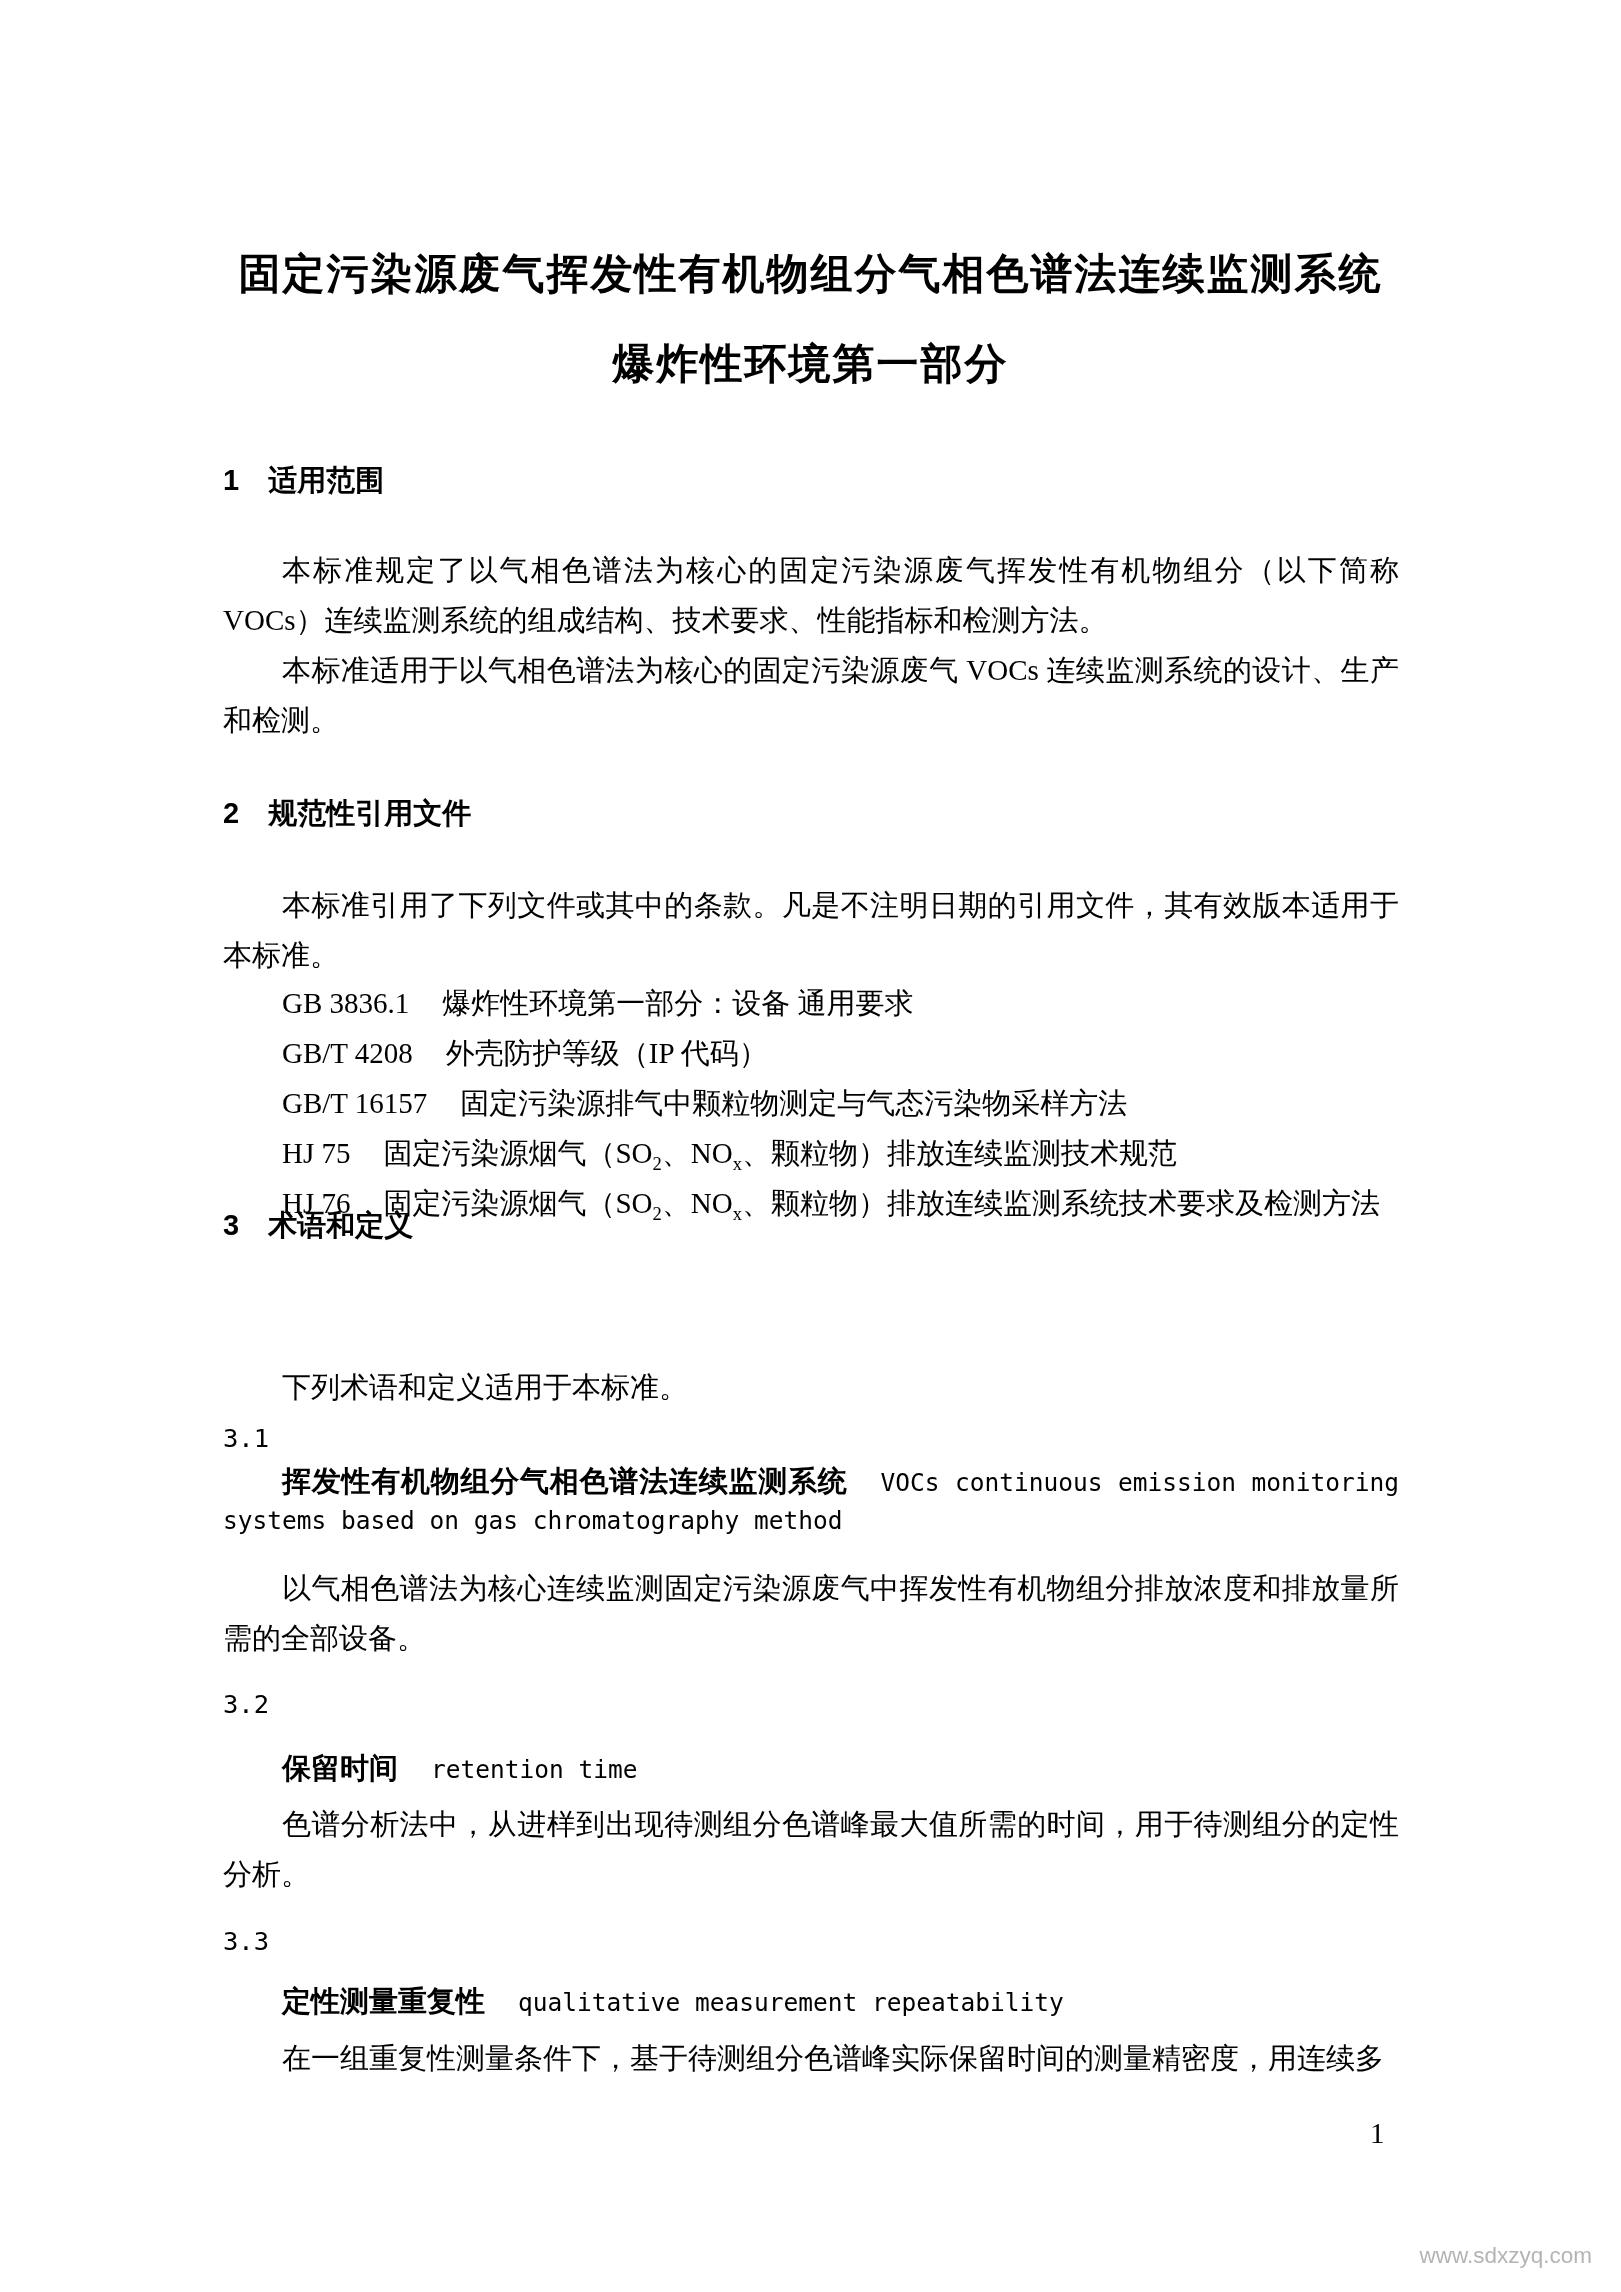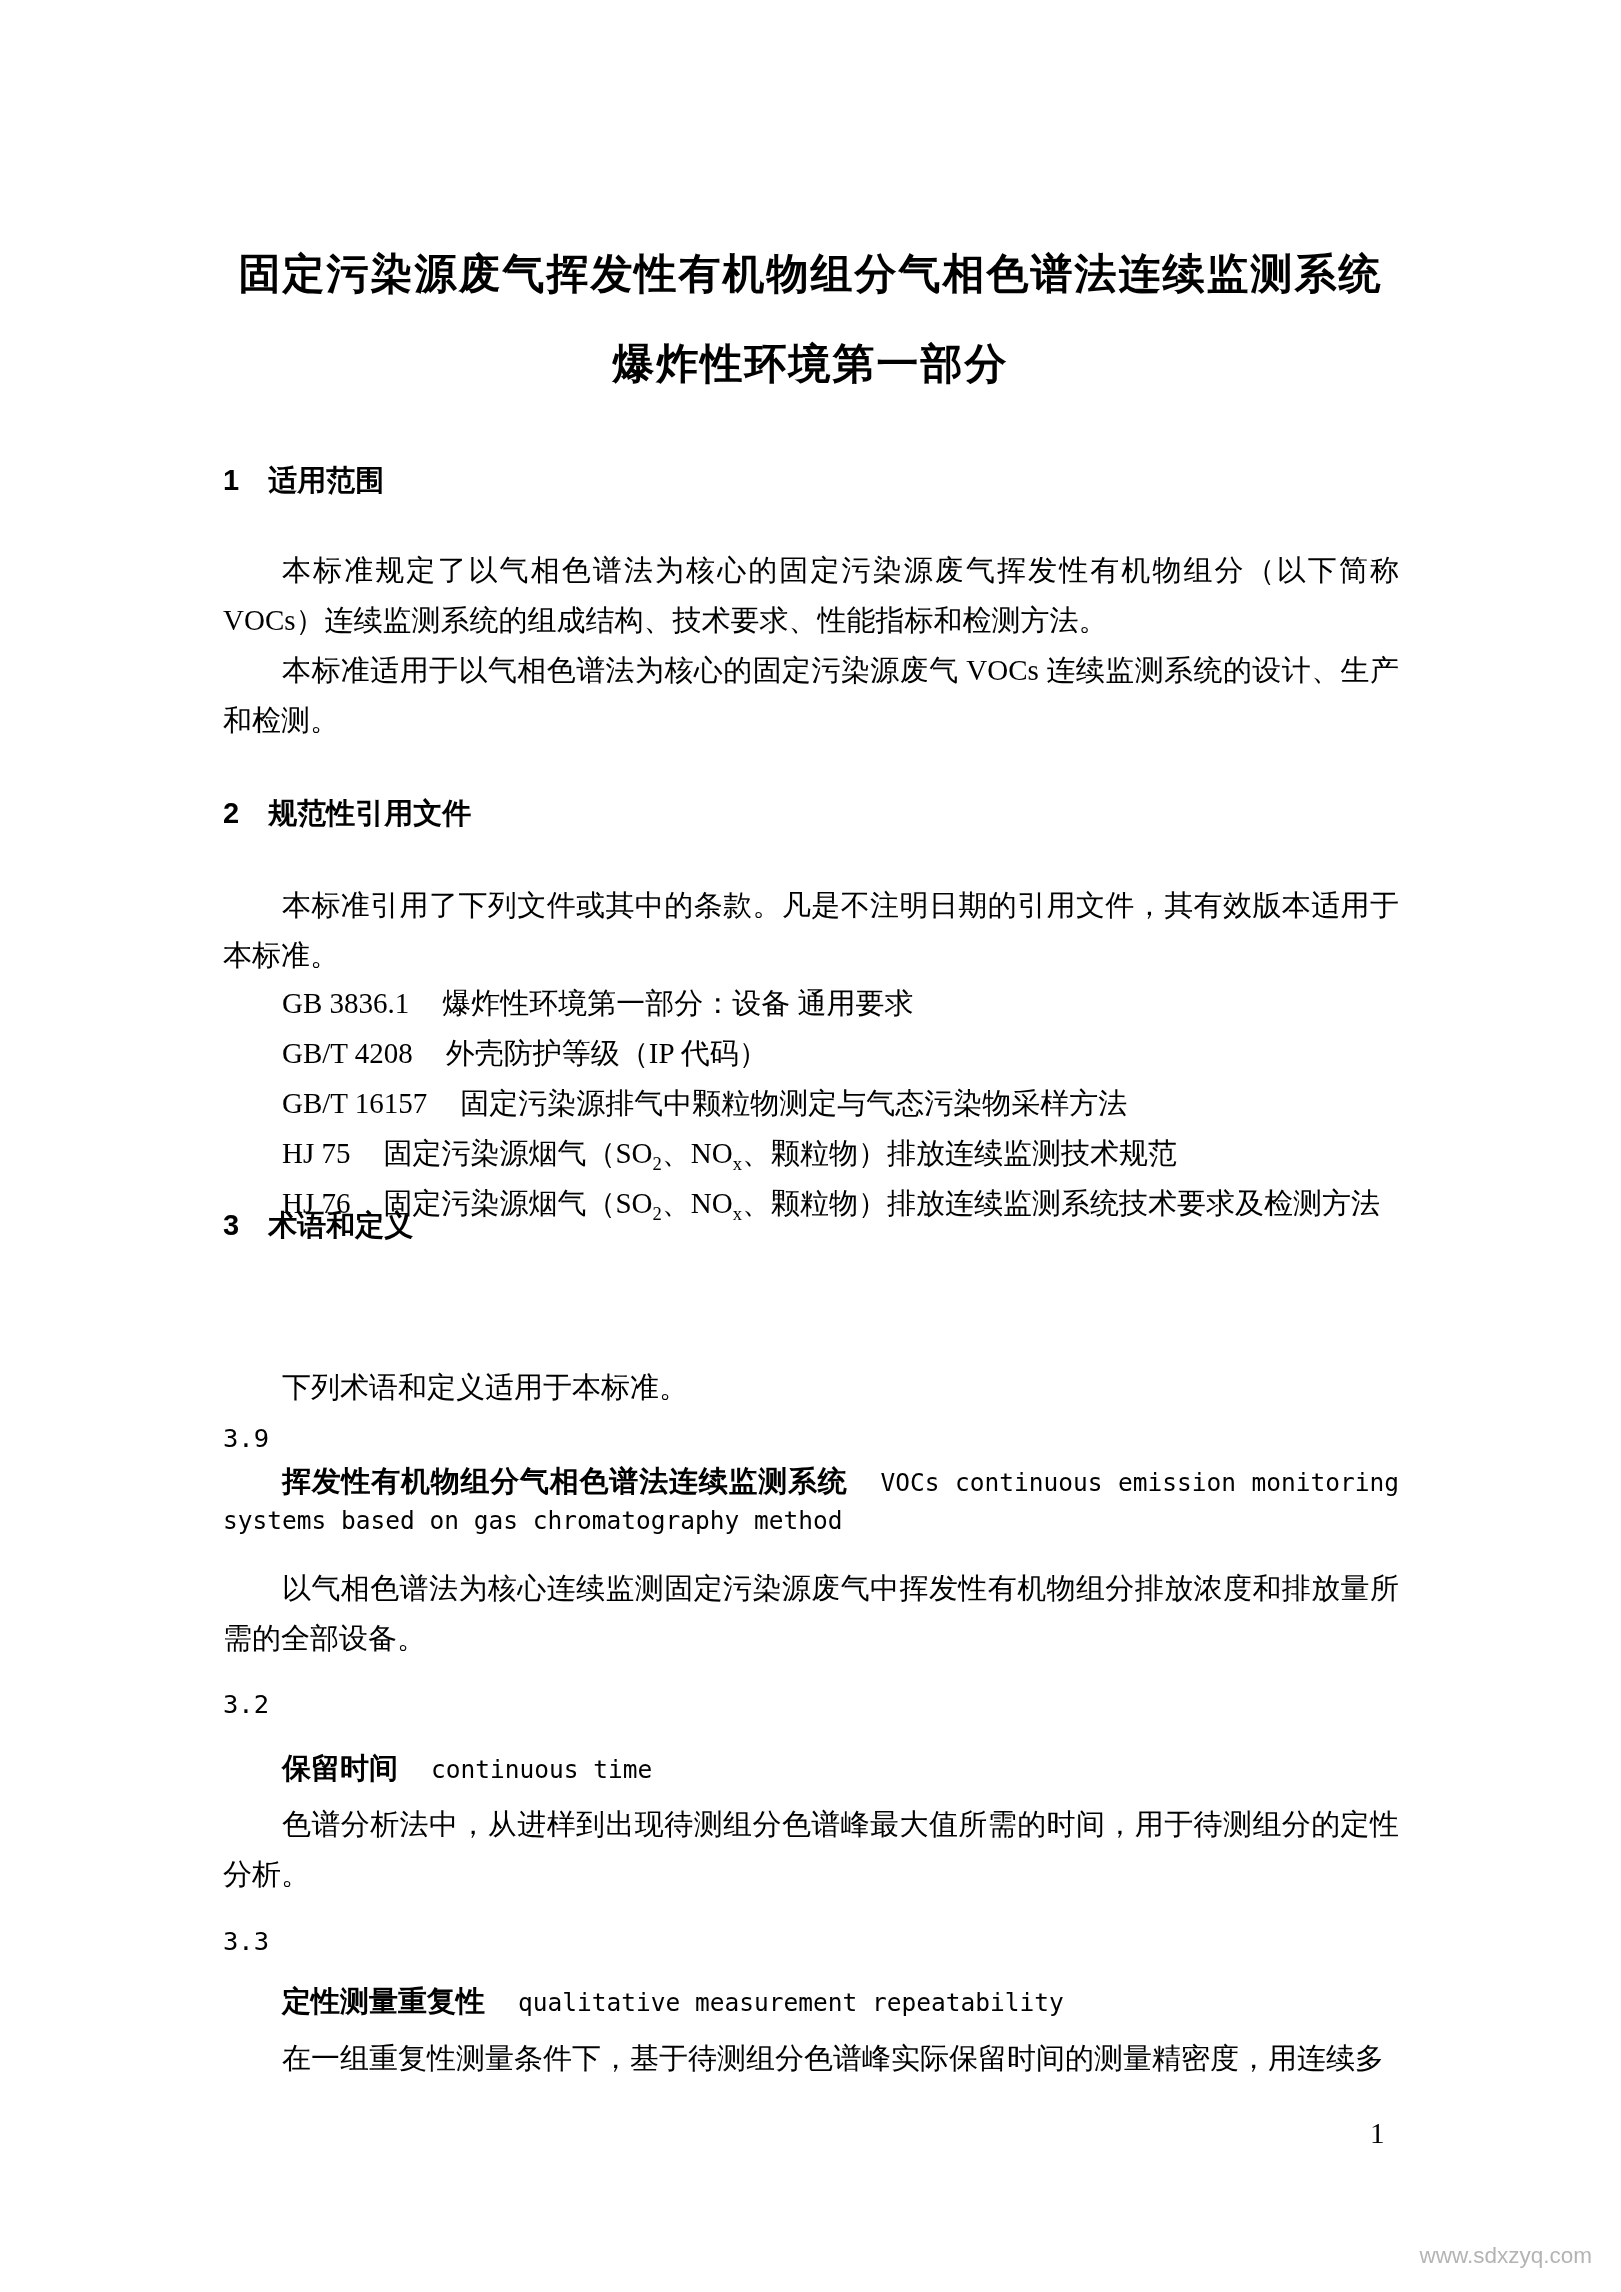--- a/index.html
+++ b/index.html
@@ -89,29 +89,29 @@
       <div class="ref-line"><span class="ref-code">GB/T 16157</span><span class="ref-gap"></span><span><span>固定污染源排气中颗粒物测定与气态污染物采样方法</span></span></div>
       <div class="ref-line"><span class="ref-code">HJ 75</span><span class="ref-gap"></span><span><span>固定污染源烟气（SO</span><sub>2</sub><span>、NO</span><sub>x</sub><span>、颗粒物）排放连续监测技术规范</span></span></div>
       <div class="ref-line"><span class="ref-code">HJ 76</span><span class="ref-gap"></span><span><span>固定污染源烟气（SO</span><sub>2</sub><span>、NO</span><sub>x</sub><span>、颗粒物）排放连续监测系统技术要求及检测方法</span></span></div>
     </div>
 
   <div class="blk sec-heading" style="top:1208px">
     <span class="sec-num">3</span><span>术语和定义</span>
   </div>
   <div class="blk para" style="top:1362px">下列术语和定义适用于本标准。</div>
 
-  <div class="blk term-num" style="top:1413px">3.9</div>
+  <div class="blk term-num" style="top:1413px">3.1</div>
   <div class="blk term-line" style="top:1463px">
     <span class="term-zh">挥发性有机物组分气相色谱法连续监测系统</span><span class="term-gap"></span><span class="term-en">VOCs continuous emission monitoring systems based on gas chromatography method</span>
   </div>
   <div class="blk para" style="top:1563px">以气相色谱法为核心连续监测固定污染源废气中挥发性有机物组分排放浓度和排放量所需的全部设备。</div>
 
   <div class="blk term-num" style="top:1679px">3.2</div>
   <div class="blk term-line" style="top:1750px">
-    <span class="term-zh">保留时间</span><span class="term-gap"></span><span class="term-en">continuous time</span>
+    <span class="term-zh">保留时间</span><span class="term-gap"></span><span class="term-en">retention time</span>
   </div>
   <div class="blk para" style="top:1799px">色谱分析法中，从进样到出现待测组分色谱峰最大值所需的时间，用于待测组分的定性分析。</div>
 
   <div class="blk term-num" style="top:1916px">3.3</div>
   <div class="blk term-line" style="top:1983px">
     <span class="term-zh">定性测量重复性</span><span class="term-gap"></span><span class="term-en">qualitative measurement repeatability</span>
   </div>
   <div class="blk para" style="top:2033px">在一组重复性测量条件下，基于待测组分色谱峰实际保留时间的测量精密度，用连续多</div>
 
   <div class="page-number" style="top:2117px">1</div>

